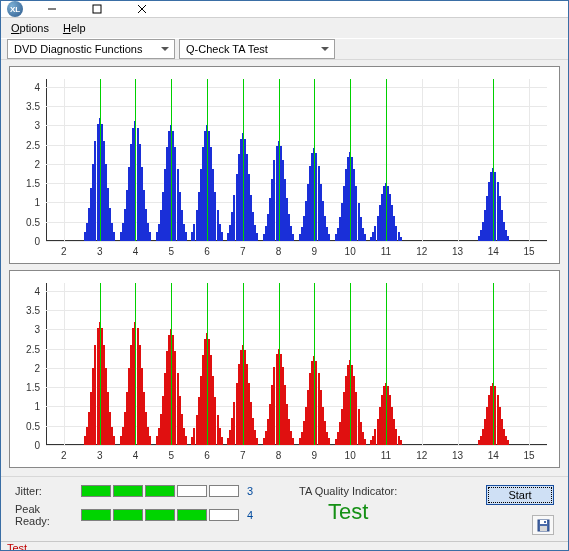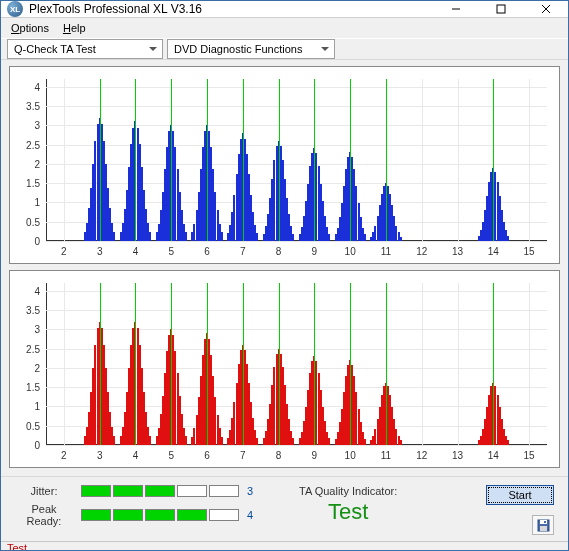--- a/index.html
+++ b/index.html
@@ -28,40 +28,39 @@
 .gridline{position:absolute;left:0;right:0;height:1px;background:#e8e8e8}
 .xgridline{position:absolute;top:0;bottom:0;width:1px;background:#e8e8e8}
 .marker{position:absolute;top:0;bottom:0;width:1px;background:#00d000;z-index:3}
 .bar{position:absolute;bottom:0;z-index:2}
 .axis-line{position:absolute;background:#333}
 .axis-line.y{left:0;top:0;bottom:0;width:1px}
 .axis-line.x{left:0;right:0;bottom:0;height:1px}
 .bottom{padding:8px 14px 6px 14px;display:flex;align-items:flex-start;gap:12px;border-top:1px solid #d8d8d8}
 .meters{display:flex;flex-direction:column;gap:6px}
 .meterrow{display:flex;align-items:center;gap:8px}
-.meterlabel{width:58px;text-align:center;color:#333}
+.meterlabel{width:58px;text-align:left;color:#333}
 .meterboxes{display:flex;gap:2px}
 .mbox{width:30px;height:12px;border:1px solid #808080;background:#fff}
 .mbox.on{background:#00d400}
 .meterval{width:12px;text-align:left;color:#004a9e}
 .taq{display:flex;flex-direction:column;align-items:center;margin-left:28px}
 .taq-label{color:#333;margin-bottom:2px}
 .taq-value{color:#159015;font-size:22px;font-weight:400;font-family:"Segoe UI",sans-serif}
 .actions{margin-left:auto;display:flex;flex-direction:column;gap:10px;align-items:flex-end}
 .btn{width:68px;height:20px;border:1px solid #1a4f9e;background:#e2eaf4;display:flex;align-items:center;justify-content:center;color:#000}
 .btn.focus{outline:1px dotted #000;outline-offset:-3px;border-color:#1a4f9e;background:#cfe0f5}
 .iconbtn{width:22px;height:20px;border:1px solid #b5b5b5;background:#f8f8f8;display:flex;align-items:center;justify-content:center}
 .statusbar{height:20px;border-top:1px solid #c8c8c8;display:flex;align-items:center;padding:0 6px;background:#f0f0f0;color:#c00000;font-size:11px}
 </style>
 </head>
 <body>
 
 <div class="titlebar">
   <div class="icon">XL</div>
-  <div class="title">PlexTools Professional XL V3.16</div>
   <div class="winbtns">
     <div class="winbtn">
         <svg width="10" height="10">
           <line x1="1" y1="5" x2="9" y2="5" stroke="currentColor" stroke-width="1"></line>
         </svg>
       </div>
     <div class="winbtn">
         <svg width="10" height="10">
           <rect x="1" y="1" width="8" height="8" fill="none" stroke="currentColor" stroke-width="1"></rect>
         </svg>
@@ -74,25 +73,25 @@
       </div>
   </div>
 </div>
 
 <div class="menubar">
   <div class="menuitem"><span class="ul">O</span><span>ptions</span></div>
   <div class="menuitem"><span class="ul">H</span><span>elp</span></div>
 </div>
 
 <div class="toolbar">
+  <div class="selectwrap sel2">
+      <span>DVD Diagnostic Functions</span>
+    </div>
   <div class="selectwrap sel3">
       <span>Q-Check TA Test</span>
-    </div>
-  <div class="selectwrap sel2">
-      <span>DVD Diagnostic Functions</span>
     </div>
 </div>
 
 <div class="chartarea">
   <div class="chart">
     <div class="yaxis">
         <div class="ytick" style="top: 100%;">0</div>
         <div class="ytick" style="top: 88.0952%;">0.5</div>
         <div class="ytick" style="top: 76.1905%;">1</div>
         <div class="ytick" style="top: 64.2857%;">1.5</div>

